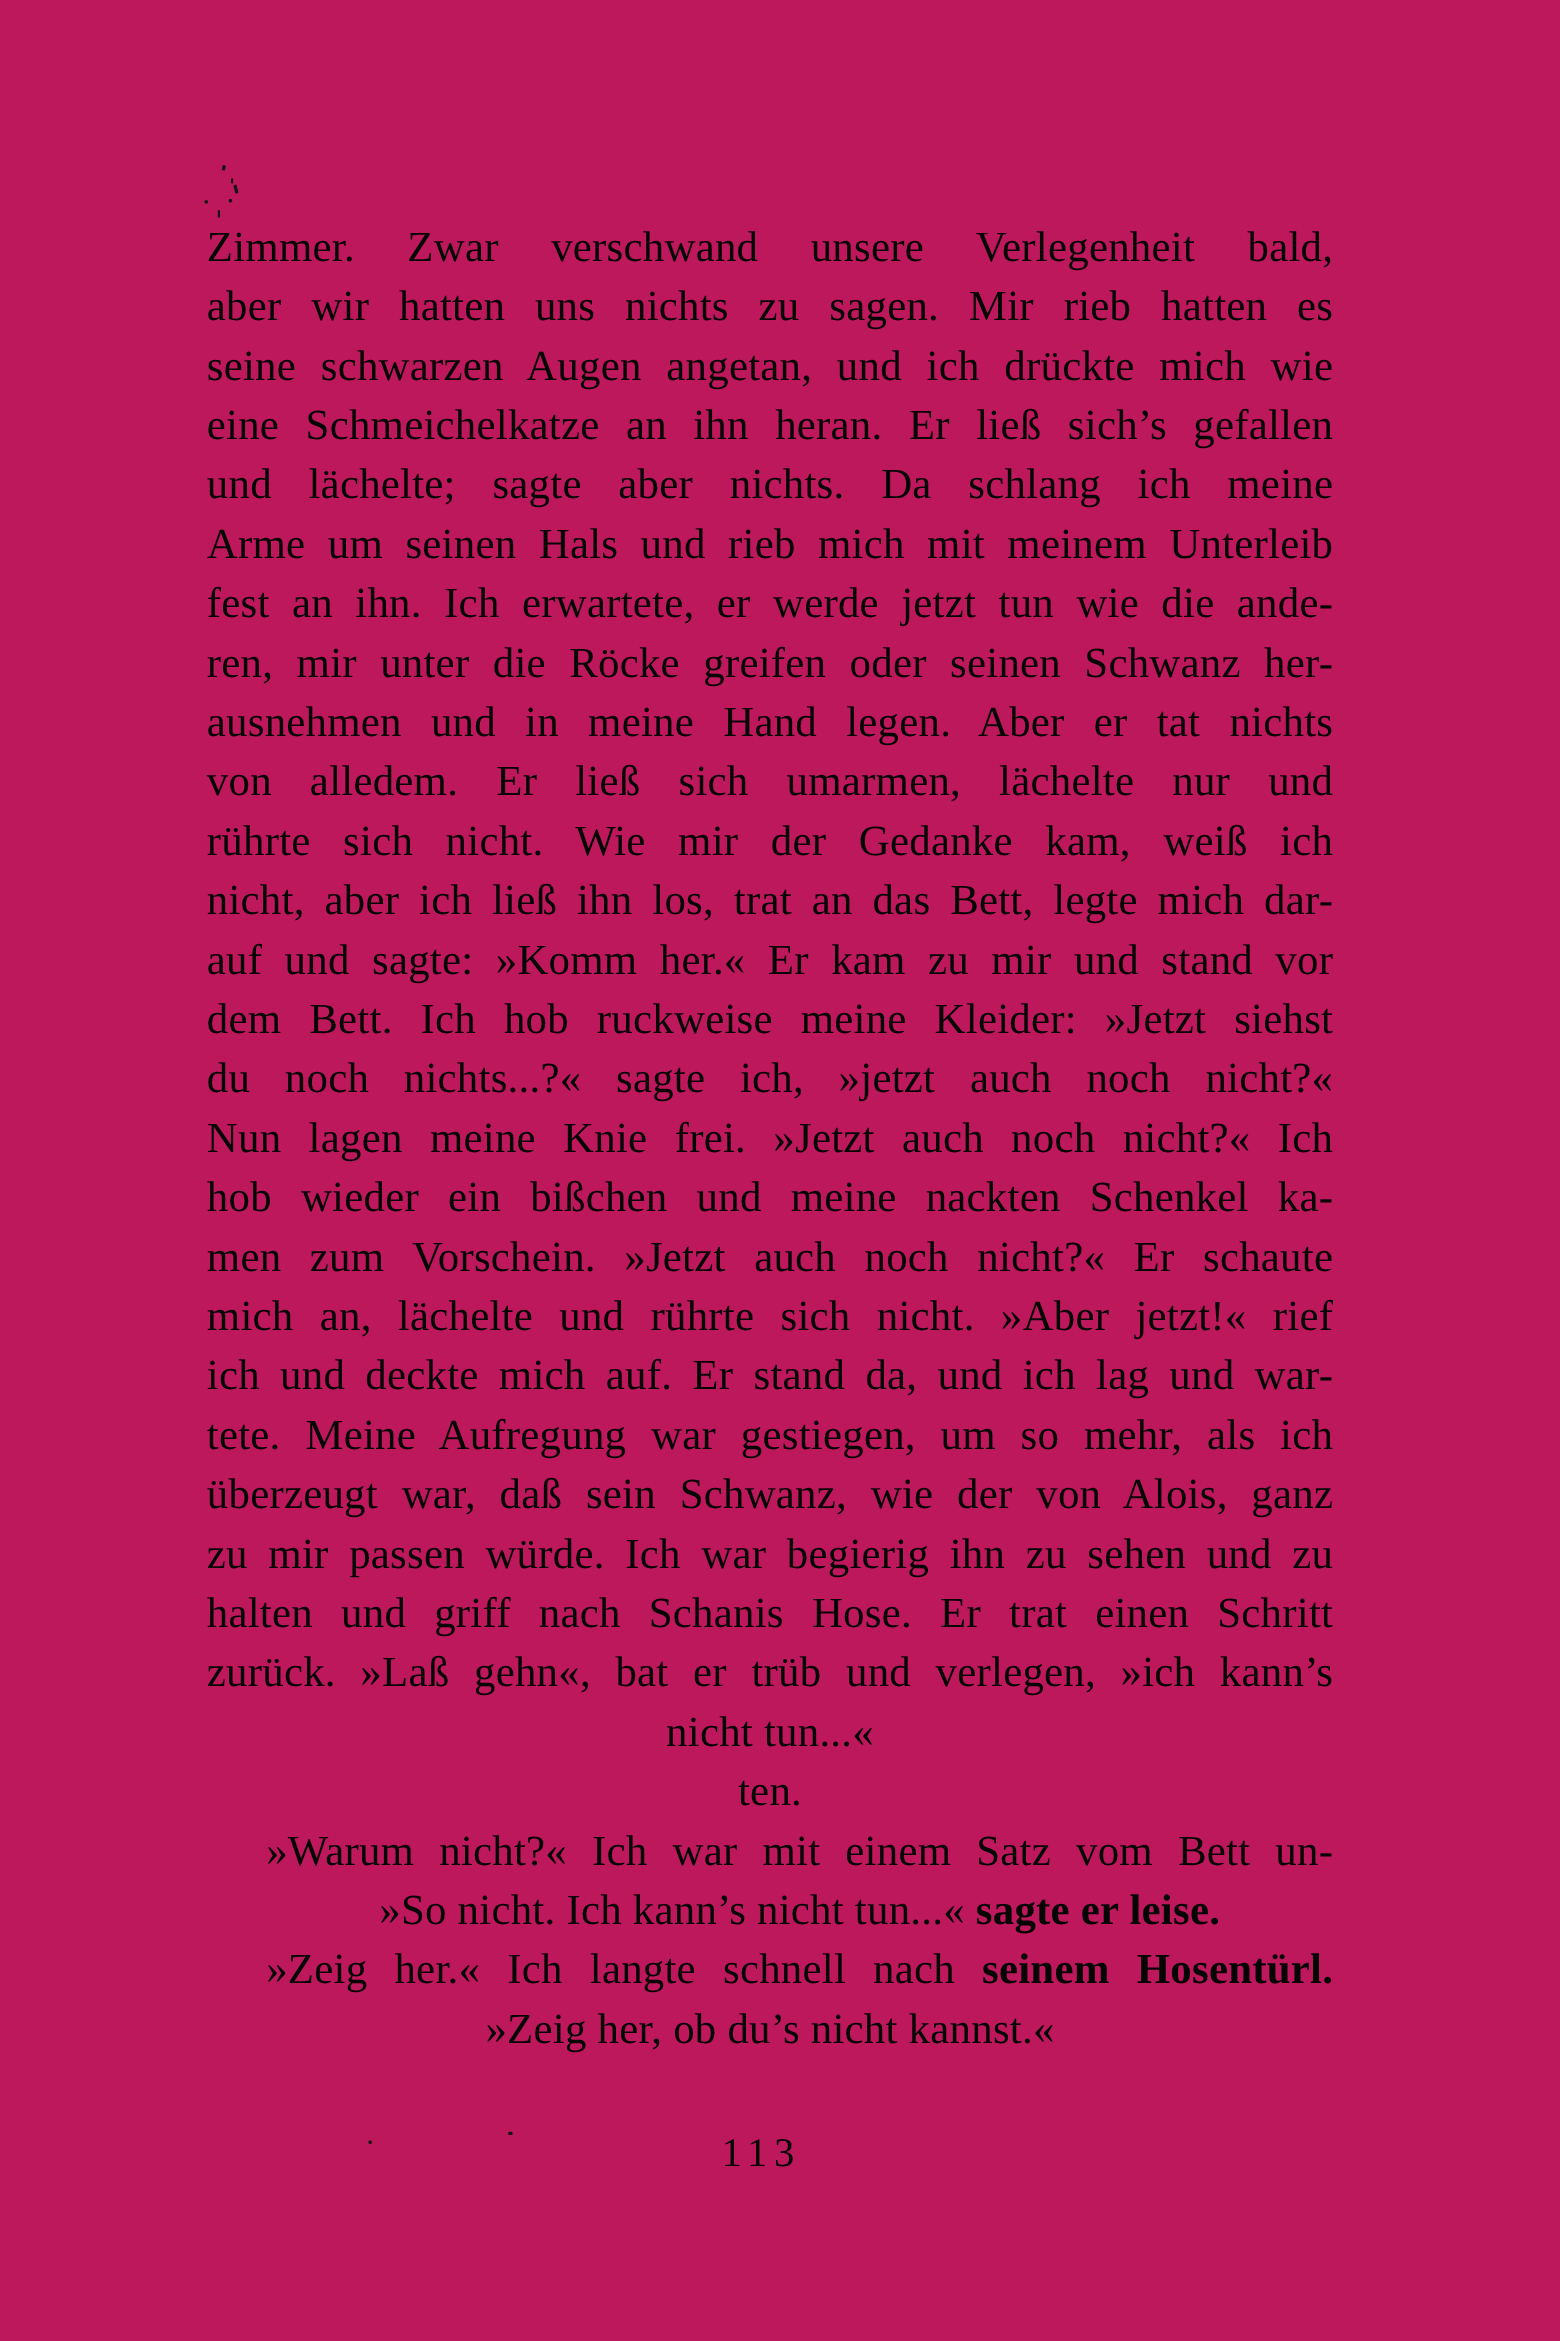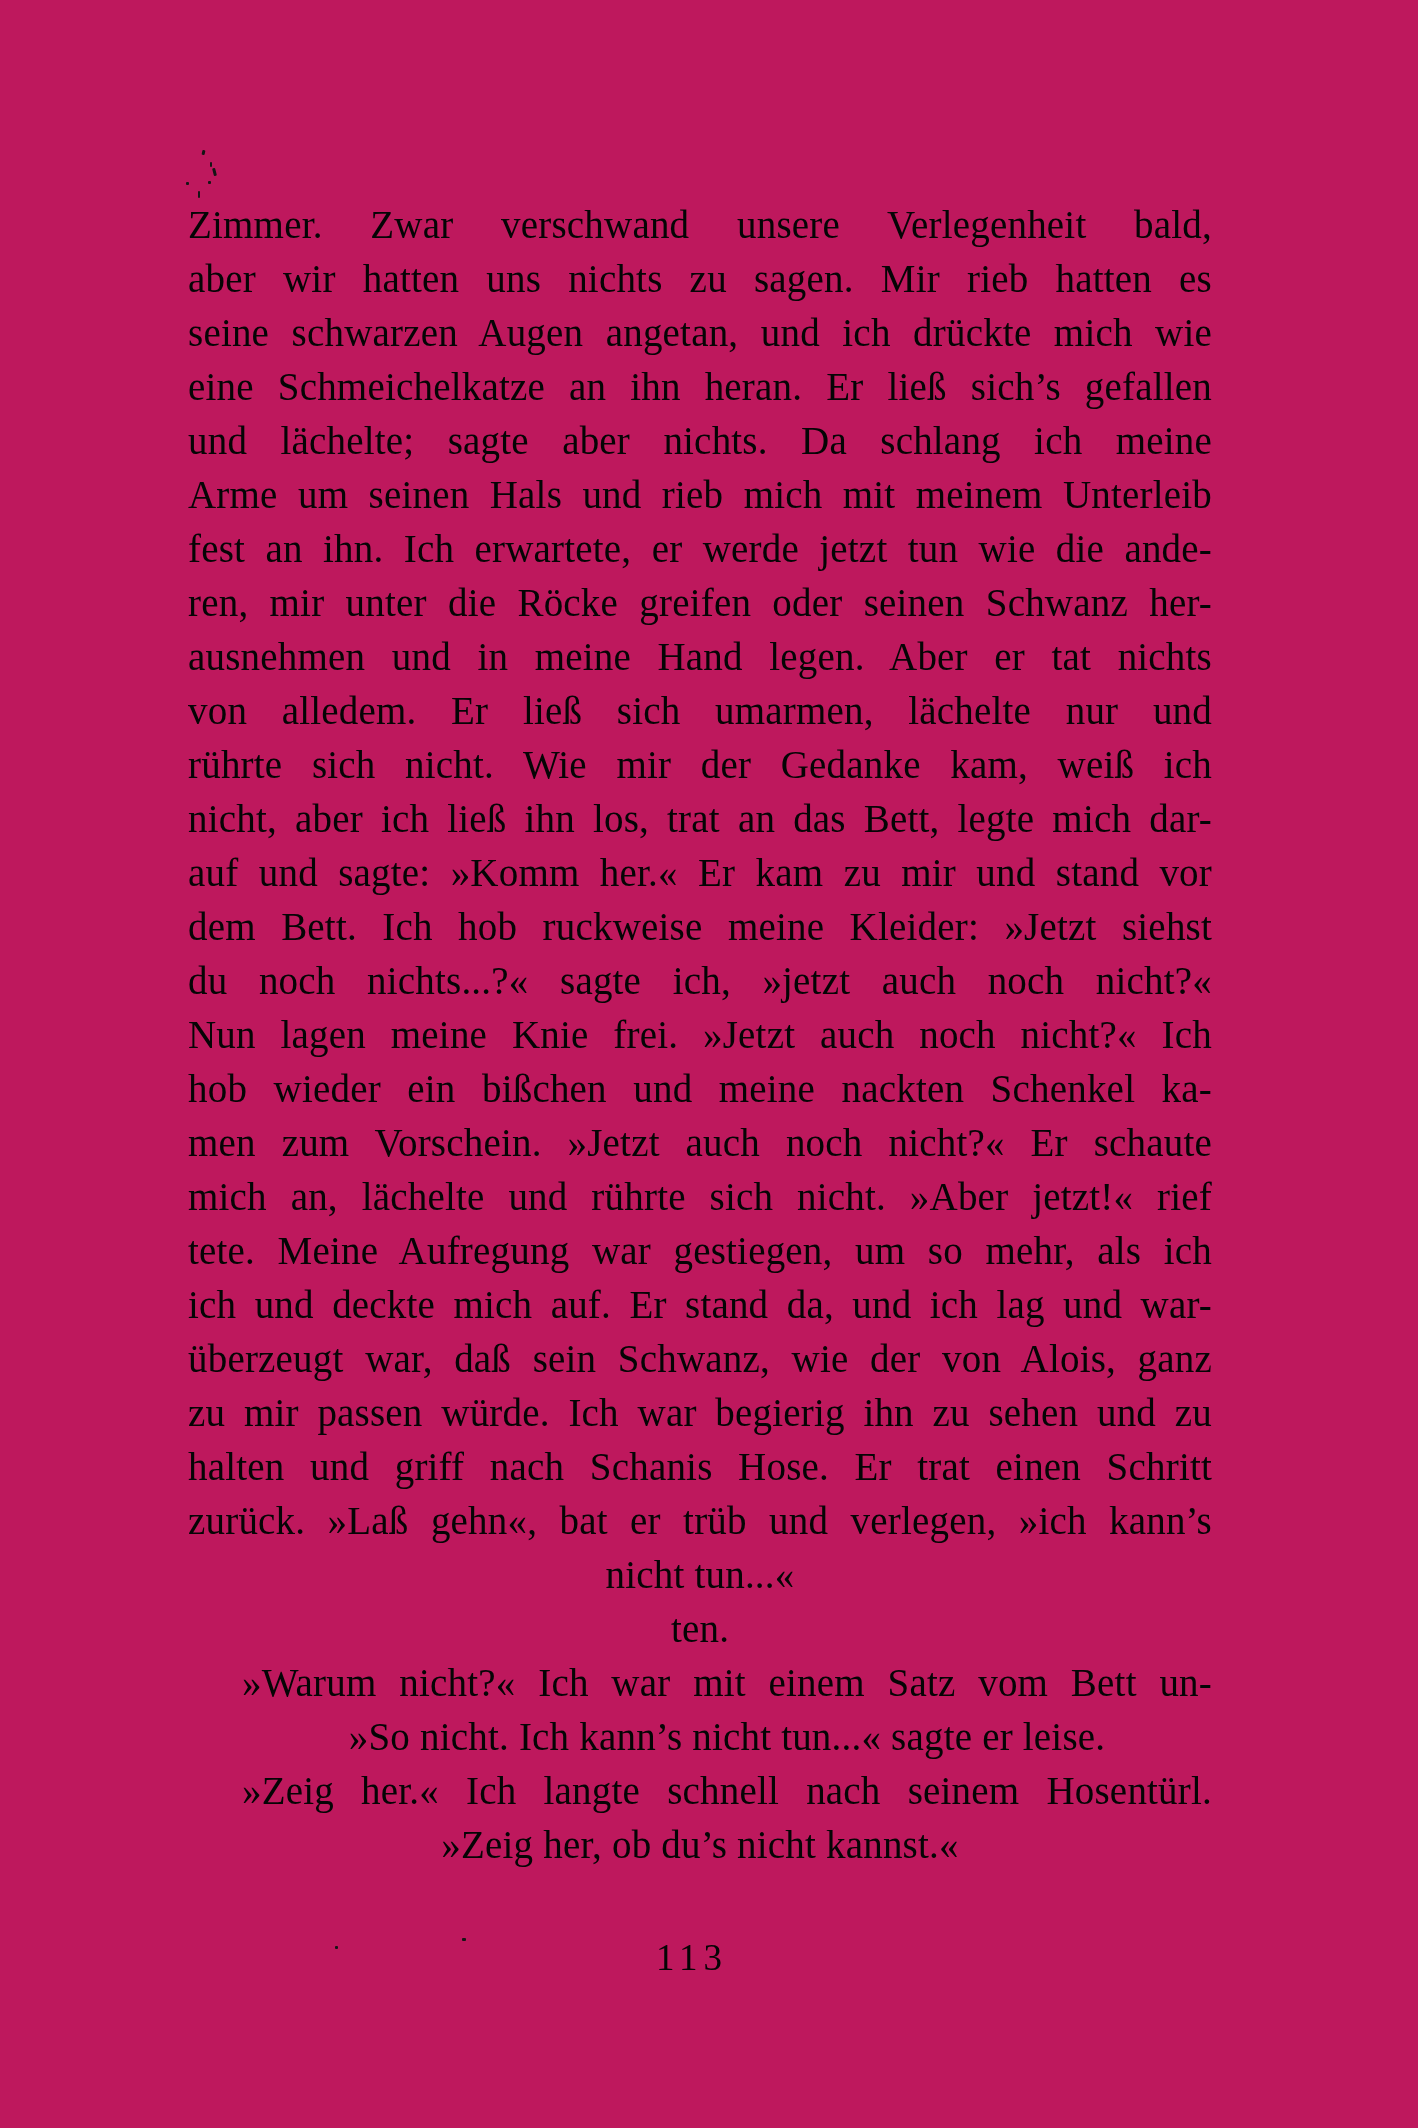--- a/index.html
+++ b/index.html
@@ -36,21 +36,21 @@
     -moz-text-align-last: justify;
     text-justify: inter-word;
   }
   .line.ind {
     padding-left: 54px;
   }
   .line.ind.j {
     
   }
   .b {
-    font-weight: 400;
+    font-weight: 700;
   }
   #page-number {
     position: absolute;
     left: 180px;
     top: 1936px;
     width: 1024px;
     text-align: center;
     font-size: 37px;
     letter-spacing: 6px;
     color: #050505;
@@ -95,22 +95,22 @@
       <div class="line j"><span>von alledem. Er ließ sich umarmen, lächelte nur und</span></div>
       <div class="line j"><span>rührte sich nicht. Wie mir der Gedanke kam, weiß ich</span></div>
       <div class="line j"><span>nicht, aber ich ließ ihn los, trat an das Bett, legte mich dar-</span></div>
       <div class="line j"><span>auf und sagte: »Komm her.« Er kam zu mir und stand vor</span></div>
       <div class="line j"><span>dem Bett. Ich hob ruckweise meine Kleider: »Jetzt siehst</span></div>
       <div class="line j"><span>du noch nichts...?« sagte ich, »jetzt auch noch nicht?«</span></div>
       <div class="line j"><span>Nun lagen meine Knie frei. »Jetzt auch noch nicht?« Ich</span></div>
       <div class="line j"><span>hob wieder ein bißchen und meine nackten Schenkel ka-</span></div>
       <div class="line j"><span>men zum Vorschein. »Jetzt auch noch nicht?« Er schaute</span></div>
       <div class="line j"><span>mich an, lächelte und rührte sich nicht. »Aber jetzt!« rief</span></div>
+      <div class="line j"><span>ich und deckte mich auf. Er stand da, und ich lag und war-</span></div>
       <div class="line j"><span>tete. Meine Aufregung war gestiegen, um so mehr, als ich</span></div>
-      <div class="line j"><span>ich und deckte mich auf. Er stand da, und ich lag und war-</span></div>
       <div class="line j"><span>überzeugt war, daß sein Schwanz, wie der von Alois, ganz</span></div>
       <div class="line j"><span>zu mir passen würde. Ich war begierig ihn zu sehen und zu</span></div>
       <div class="line j"><span>halten und griff nach Schanis Hose. Er trat einen Schritt</span></div>
       <div class="line j"><span>zurück. »Laß gehn«, bat er trüb und verlegen, »ich kann’s</span></div>
       <div class="line"><span>nicht tun...«</span></div>
       <div class="line"><span>ten.</span></div>
       <div class="line j ind"><span>»Warum nicht?« Ich war mit einem Satz vom Bett un-</span></div>
       <div class="line ind"><span>»So nicht. Ich kann’s nicht tun...« </span><span class="b">sagte er leise.</span></div>
       <div class="line j ind"><span>»Zeig her.« Ich langte schnell nach </span><span class="b">seinem Hosentürl.</span></div>
       <div class="line"><span>»Zeig her, ob du’s nicht kannst.«</span></div>

